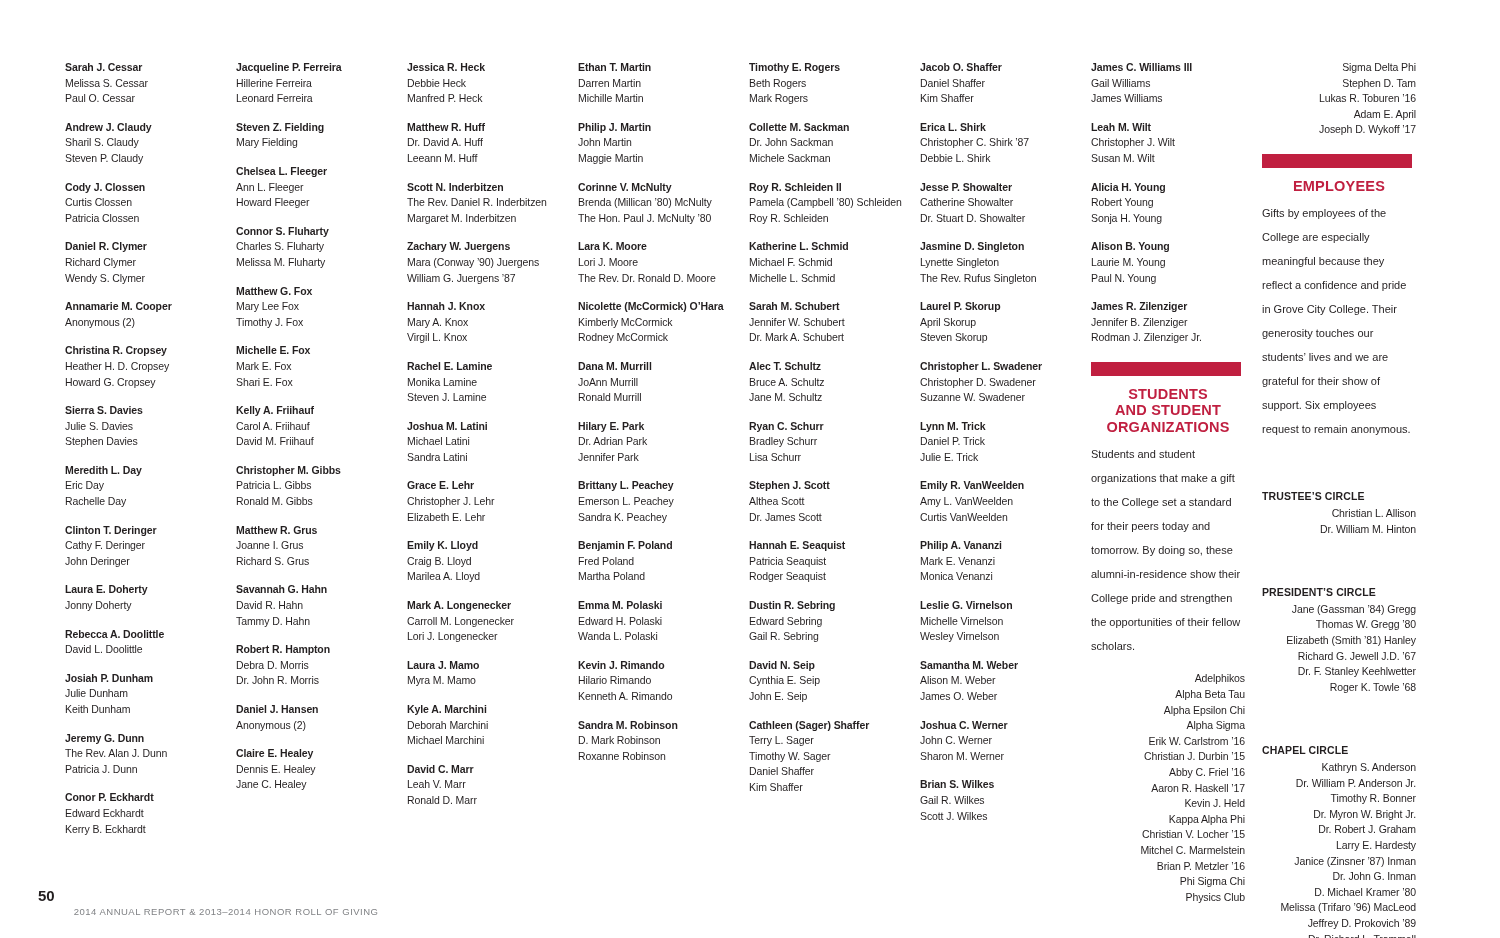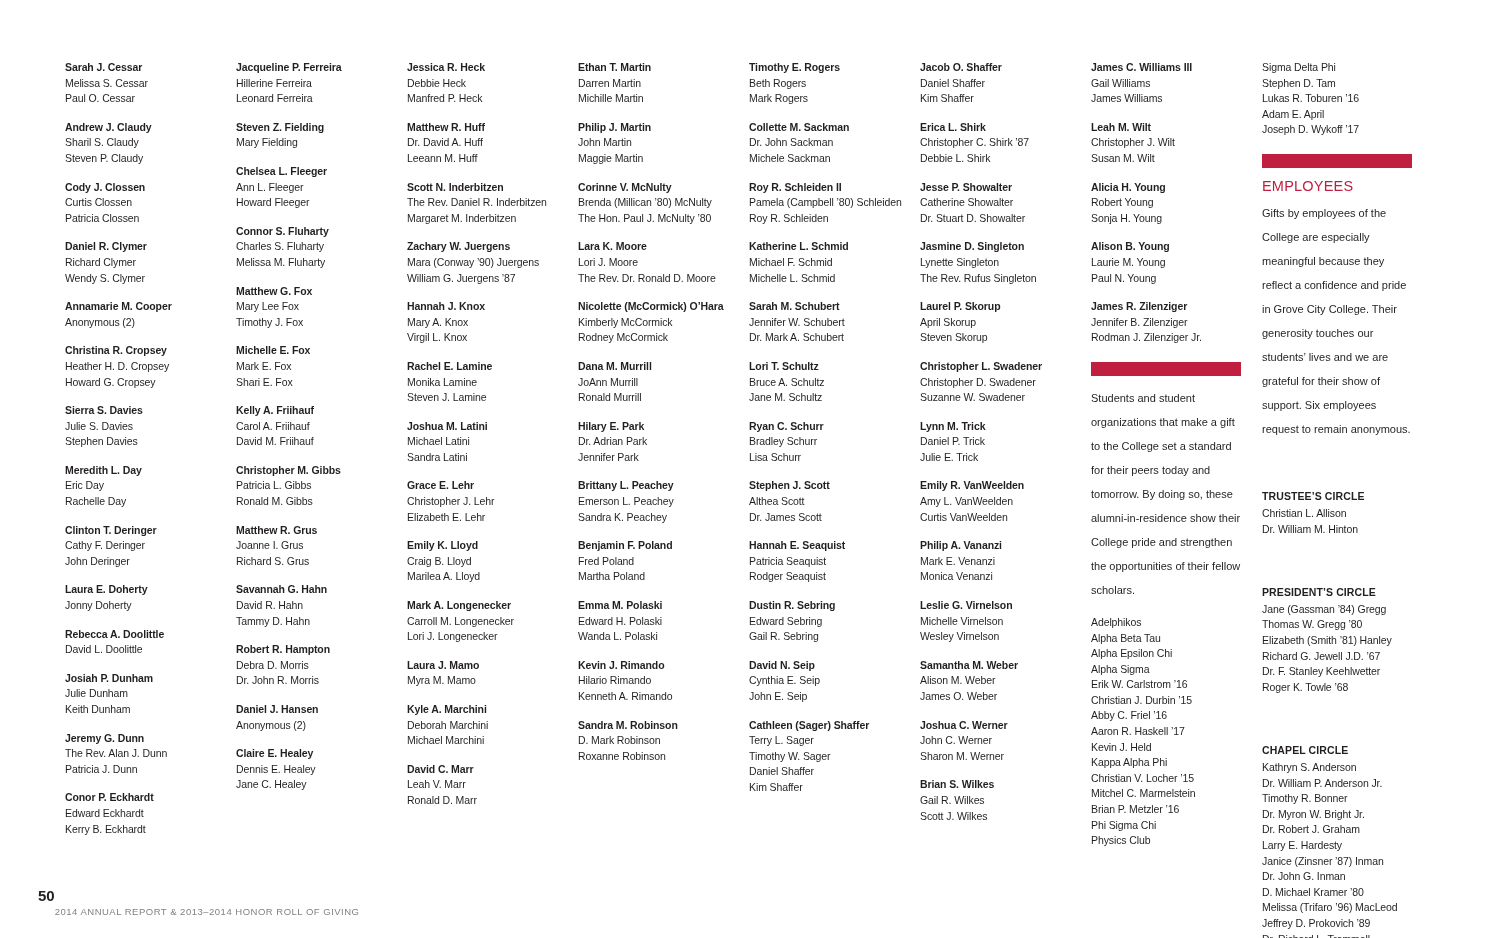--- a/index.html
+++ b/index.html
@@ -37,50 +37,51 @@
     padding-left: 13px; text-indent: -13px;
   }
   .bar {
     height: 14px;
     background: var(--accent);
     margin: 16px 0 10px 0;
     width: 150px;
   }
   .red-heading {
     color: var(--accent);
-    font-weight: normal;
+    font-weight: bold;
     font-size: 14.5px;
     line-height: 16.5px;
     letter-spacing: 0.2px;
     margin-bottom: 7px;
+    text-align: center;
   }
   .para {
     font-size: 11px;
     line-height: 24px;
     letter-spacing: 0;
     margin-bottom: 13px;
   }
   .subhead {
     font-weight: bold;
     letter-spacing: 0.1px;
     margin-bottom: 1px;
     margin-top: 48px;
   }
-  .names { margin-bottom: 13px; }
+  .names { margin-bottom: 13px; text-align: right; }
   .footnote {
     margin-top: 22px;
     font-size: 10px;
   }
   .footer {
     position: absolute;
     left: 38px;
     bottom: 21px;
     display: flex;
     align-items: center;
-    gap: 0;
+    gap: 19px;
   }
   .page-num {
     font-weight: bold;
     font-size: 15px;
     color: var(--ink);
   }
   .footer-text {
     color: var(--gray);
     font-size: 9.5px;
     letter-spacing: 0.5px;
@@ -374,21 +375,21 @@
           <div class="head">Katherine L. Schmid</div>
           <div class="line">Michael F. Schmid</div>
           <div class="line">Michelle L. Schmid</div>
         </div>
         <div class="entry">
           <div class="head">Sarah M. Schubert</div>
           <div class="line">Jennifer W. Schubert</div>
           <div class="line">Dr. Mark A. Schubert</div>
         </div>
         <div class="entry">
-          <div class="head">Lori T. Schultz</div>
+          <div class="head">Alec T. Schultz</div>
           <div class="line">Bruce A. Schultz</div>
           <div class="line">Jane M. Schultz</div>
         </div>
         <div class="entry">
           <div class="head">Ryan C. Schurr</div>
           <div class="line">Bradley Schurr</div>
           <div class="line">Lisa Schurr</div>
         </div>
         <div class="entry">
           <div class="head">Stephen J. Scott</div>
@@ -505,20 +506,25 @@
           <div class="head">Alison B. Young</div>
           <div class="line">Laurie M. Young</div>
           <div class="line">Paul N. Young</div>
         </div>
         <div class="entry">
           <div class="head">James R. Zilenziger</div>
           <div class="line">Jennifer B. Zilenziger</div>
           <div class="line">Rodman J. Zilenziger Jr.</div>
         </div>
         <div class="bar"></div>
+        <div class="red-heading">
+          <div class="hline">STUDENTS</div>
+          <div class="hline">AND STUDENT</div>
+          <div class="hline">ORGANIZATIONS</div>
+        </div>
         <div class="para">Students and student organizations that make a gift to the College set a standard for their peers today and tomorrow. By doing so, these alumni-in-residence show their College pride and strengthen the opportunities of their fellow scholars.</div>
         <div class="names">
           <div class="line">Adelphikos</div>
           <div class="line">Alpha Beta Tau</div>
           <div class="line">Alpha Epsilon Chi</div>
           <div class="line">Alpha Sigma</div>
           <div class="line">Erik W. Carlstrom ’16</div>
           <div class="line">Christian J. Durbin ’15</div>
           <div class="line">Abby C. Friel ’16</div>
           <div class="line">Aaron R. Haskell ’17</div>

